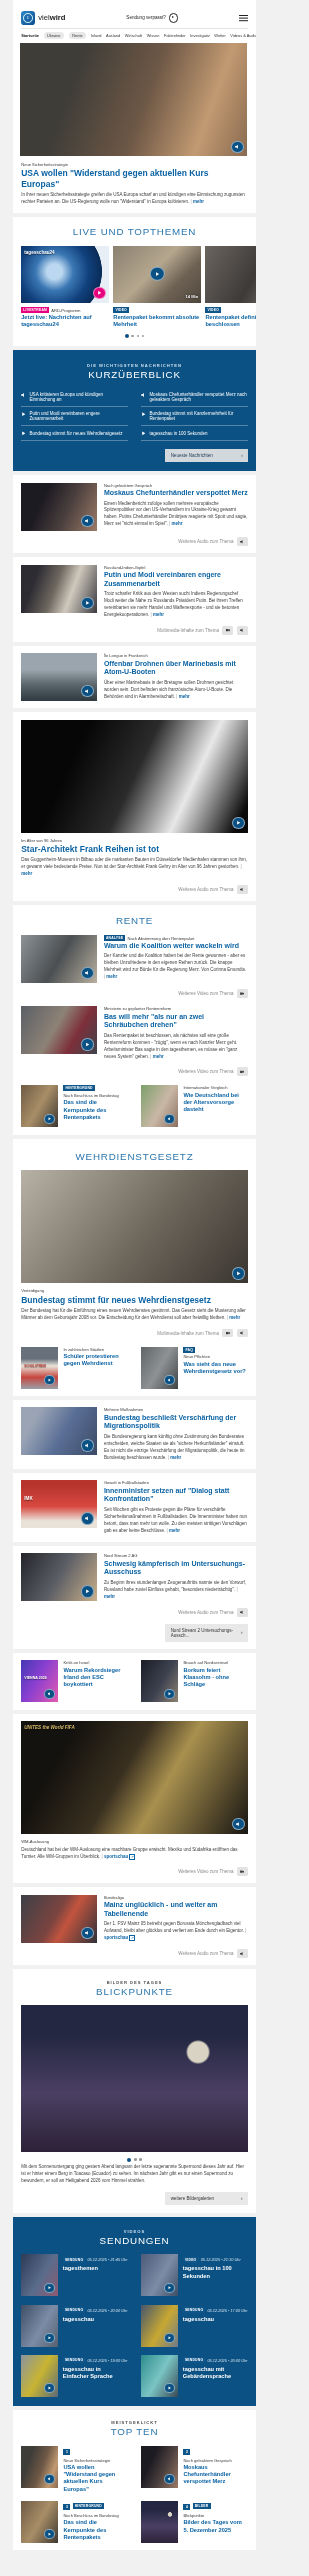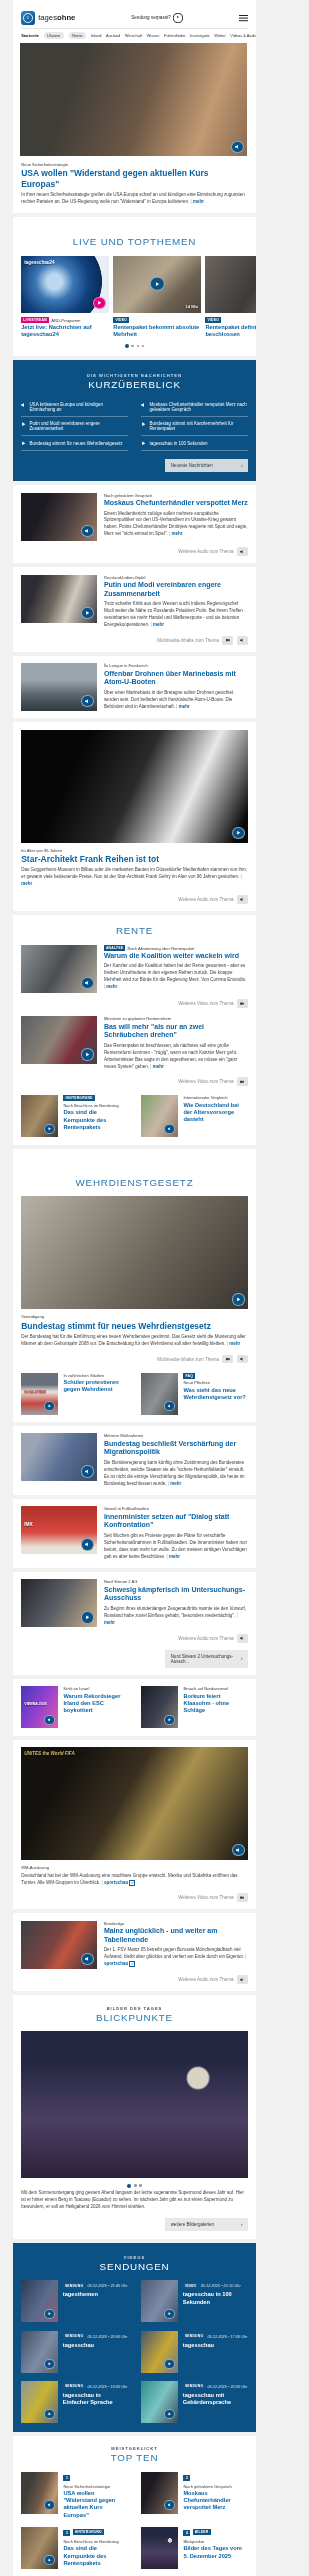--- a/index.html
+++ b/index.html
@@ -115,21 +115,21 @@
 
 <div class="viewport">
 <div class="page">
 
   <div class="panel">
     <div class="hdr">
       <div style="display:flex;align-items:center">
         <div class="logo">
               <i>1</i>
             </div>
-        <div class="brand"><span>tages</span><b>ohne</b></div>
+        <div class="brand"><span>viel</span><b>wird</b></div>
       </div>
       <div class="missed">
         <span>Sendung verpasst?</span>
             <span class="playring"></span>
       </div>
       <div class="burger"></div>
     </div>
     <div class="nav">
       <span class="it active">Startseite</span>
       <span class="it pill">Ukraine</span>
@@ -147,21 +147,21 @@
       <span class="ov">
             <span class="gl spk"></span>
           </span>
     </div>
     <p class="kick mt10">Neue Sicherheitsstrategie</p>
     <h1 class="hl lg">USA wollen "Widerstand gegen aktuellen Kurs Europas"</h1>
     <p class="teaser"><span>In ihrer neuen Sicherheitsstrategie greifen die USA Europa scharf an und kündigen eine Einmischung zugunsten rechter Parteien an. Die US-Regierung wolle nun "Widerstand" in Europa kultivieren.</span> <span class="pipe">|</span> <span class="more">mehr</span></p>
   </div>
 
   <div class="panel">
-    <h2 class="sectitle" style="margin-top:12px">LIVE UND TOPTHEMEN</h2>
+    <h2 class="sectitle" style="margin-top:2px">LIVE UND TOPTHEMEN</h2>
     <div style="display:flex;gap:4.1px;width:309px">
       <div style="width:88px;flex:none">
         <div class="thumb car p2">
           <span class="imlabel">tagesschau24</span>
           <span class="ov mag">
                 <span class="gl play"></span>
               </span>
         </div>
         <p class="kick carhead"><span class="badge mag">LIVESTREAM</span><span>ARD-Programm</span></p>
         <h3 class="hl sm">Jetzt live: Nachrichten auf tagesschau24</h3>
@@ -365,21 +365,21 @@
             </div>
         <div>
           <p class="kick">Internationaler Vergleich</p>
           <h3 class="hl sm">Wie Deutschland bei der Altersvorsorge dasteht</h3>
         </div>
       </div>
     </div>
   </div>
 
   <div class="panel">
-    <h2 class="sectitle" style="margin-top:21px">WEHRDIENSTGESETZ</h2>
+    <h2 class="sectitle" style="margin-top:5px">WEHRDIENSTGESETZ</h2>
     <div class="thumb wide p13">
           <span class="ov">
             <span class="gl play"></span>
           </span>
         </div>
     <p class="kick mt10">Verteidigung</p>
     <h2 class="hl lg">Bundestag stimmt für neues Wehrdienstgesetz</h2>
     <p class="teaser"><span>Der Bundestag hat für die Einführung eines neuen Wehrdienstes gestimmt. Das Gesetz sieht die Musterung aller Männer ab dem Geburtsjahr 2008 vor. Die Entscheidung für den Wehrdienst soll aber freiwillig bleiben.</span> <span class="pipe">|</span> <span class="more">mehr</span></p>
     <div class="foot">
           <span class="flabel">Multimedia-Inhalte zum Thema</span>

